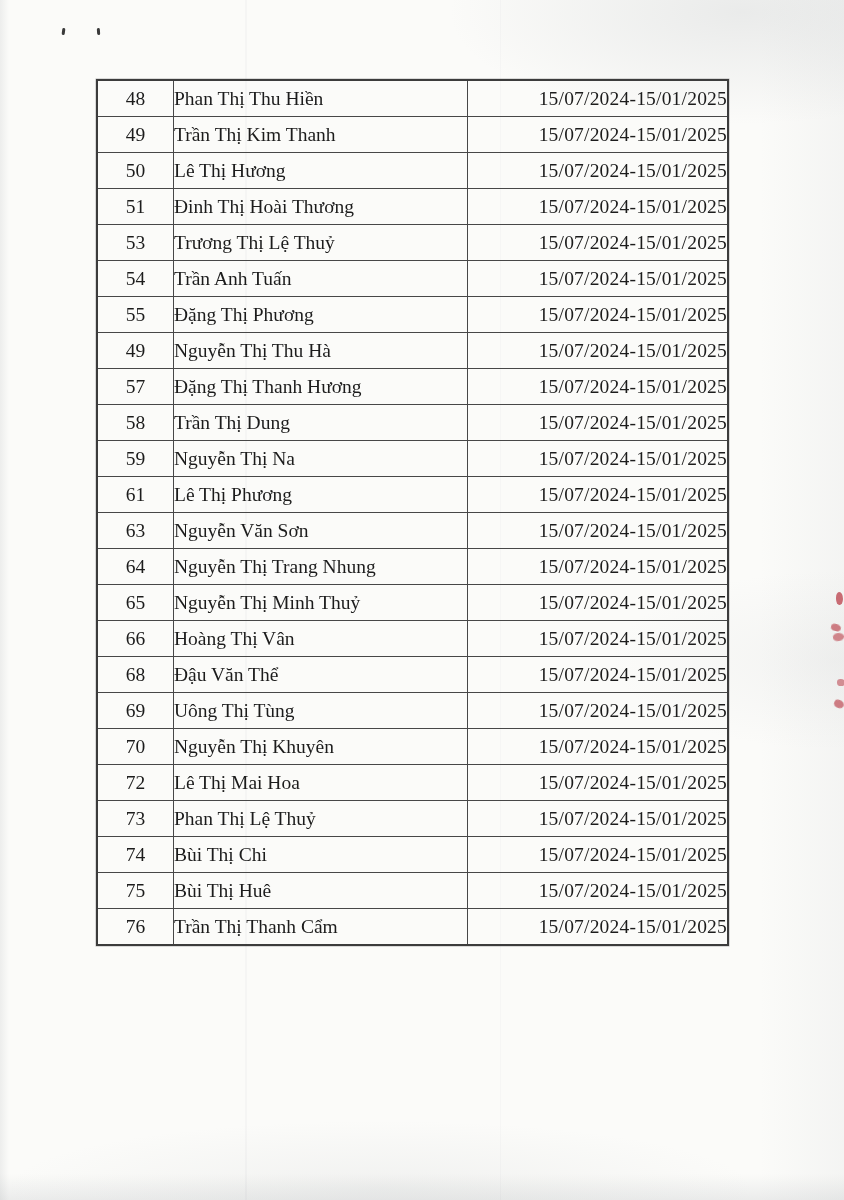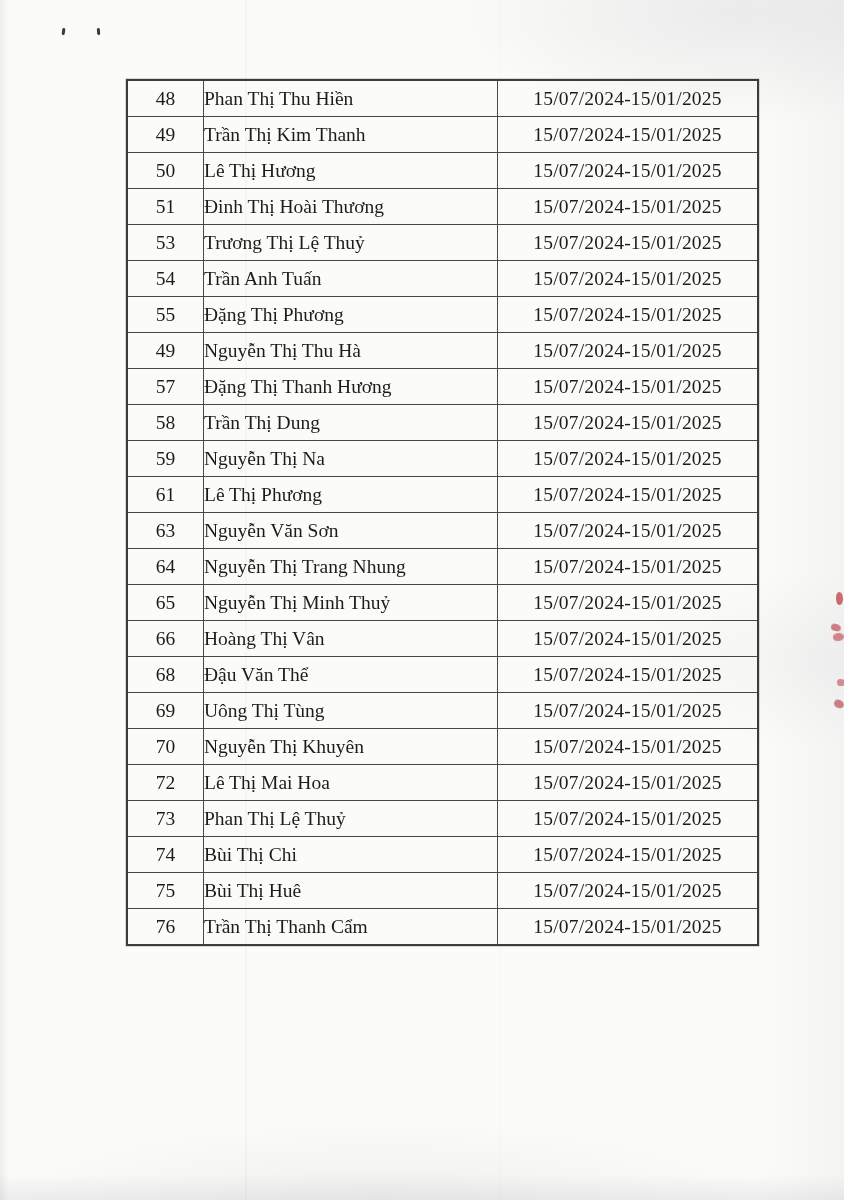--- a/index.html
+++ b/index.html
@@ -34,40 +34,40 @@
     width: 3px; height: 7px;
     background: #3a3a3a;
     border-radius: 2px;
   }
   .speck.s1 { left: 62px; top: 28px; transform: rotate(8deg); }
   .speck.s2 { left: 97px; top: 28px; transform: rotate(-4deg); }
 
   
   table.roster {
     position: absolute;
-    left: 126px; top: 79px;
+    left: 96px; top: 79px;
     width: 627px;
     border-collapse: collapse;
     table-layout: fixed;
     background: transparent;
   }
   table.roster td {
     border: 1px solid #474747;
     height: 35px;
     font-size: 19.5px;
     color: #1c1c1c;
     vertical-align: middle;
     white-space: nowrap;
     overflow: hidden;
     padding: 0;
   }
   table.roster { border: 2px solid #3c3c3c; box-shadow: 0 0 0 0.5px rgba(60,60,60,0.35); }
   td.no     { width: 75px;  text-align: center; }
   td.name   { width: 293px; text-align: left; padding-left: 32px; font-family: Liberation Serif, serif; }
-  td.period { width: 259px; text-align: center; letter-spacing: 0.2px; margin-top: 44px; }
+  td.period { width: 259px; text-align: right; letter-spacing: 0.2px; margin-top: 44px; }
 
   
   .stamp-frag {
     position: absolute;
     border-radius: 45% 55% 50% 50%;
     filter: blur(0.4px);
   }
   .stamp-frag.f1 { left: 836px; top: 592px; width: 7px;  height: 13px; background: rgba(186,62,72,0.75); }
   .stamp-frag.f2 { left: 831px; top: 624px; width: 10px; height: 7px;  background: rgba(186,62,72,0.65); transform: rotate(14deg); }
   .stamp-frag.f3 { left: 833px; top: 633px; width: 11px; height: 8px;  background: rgba(186,62,72,0.60); transform: rotate(-10deg); }

